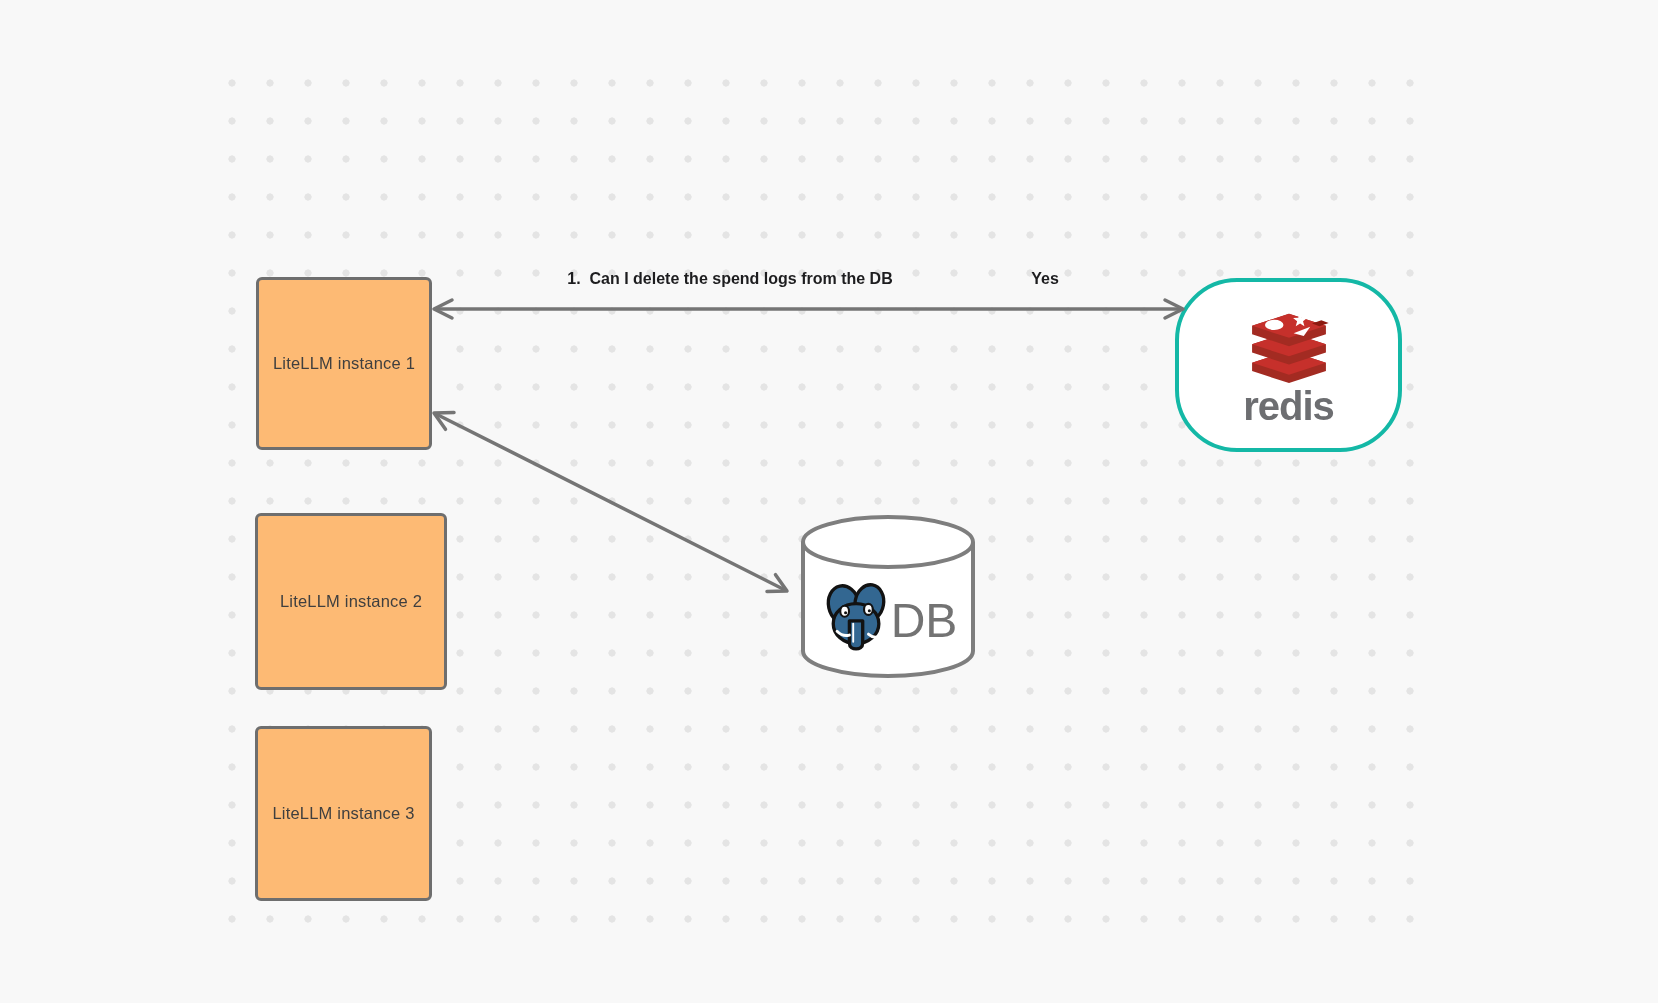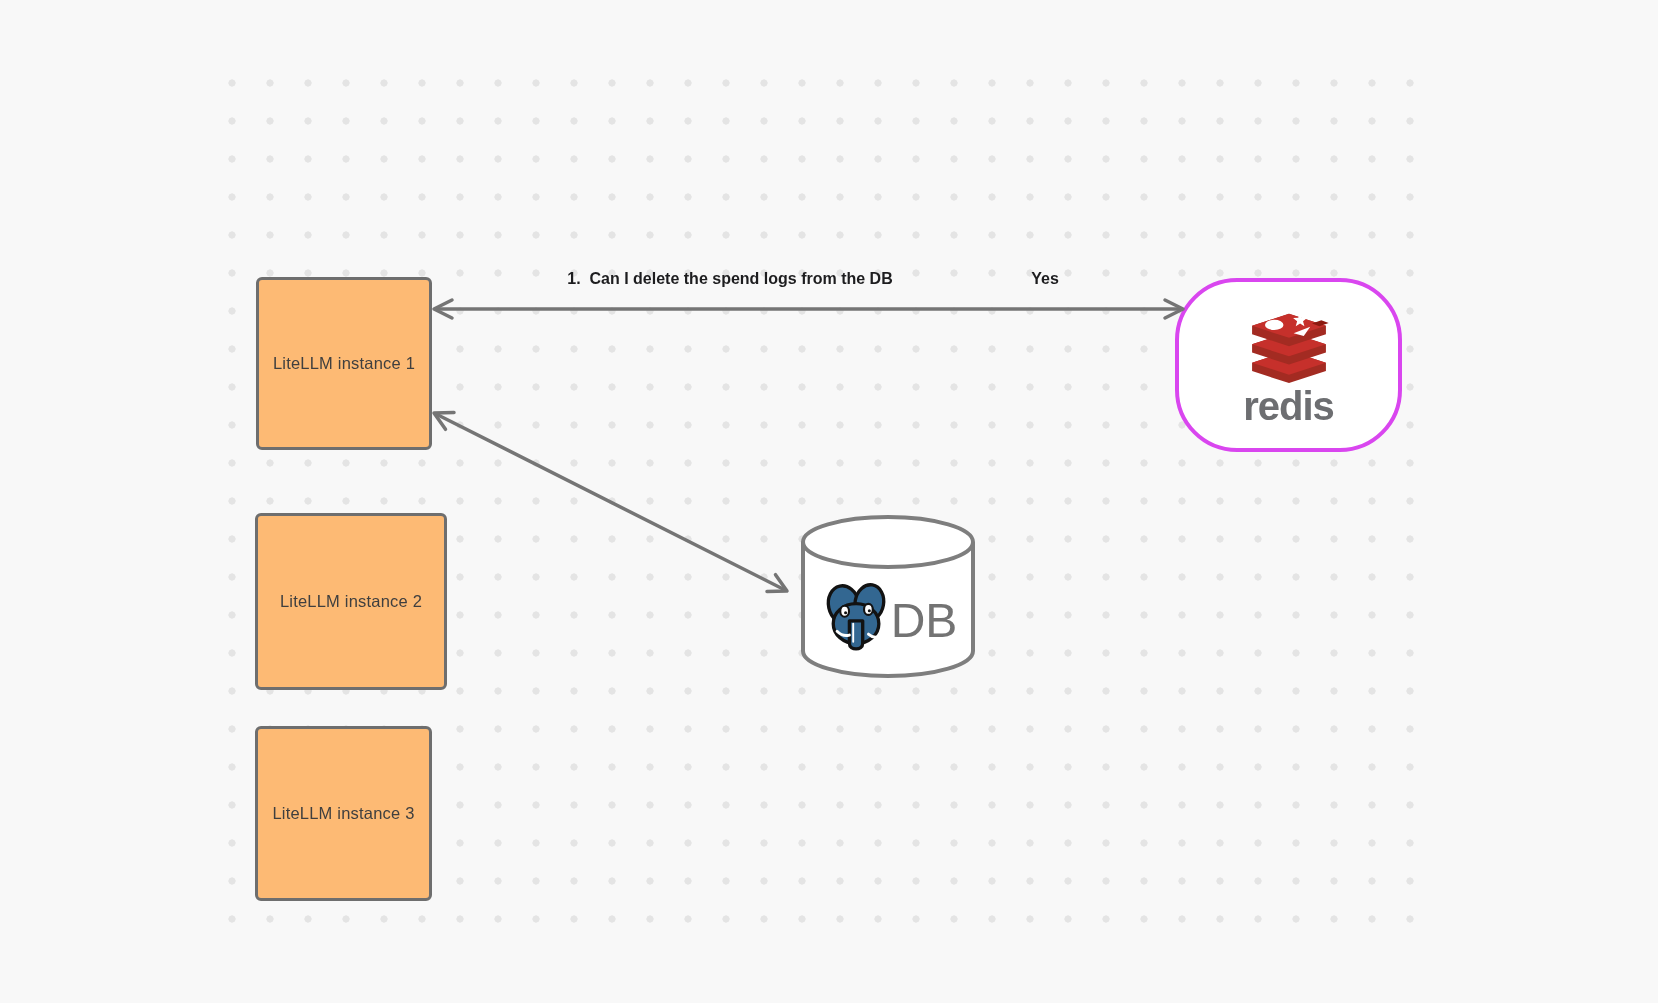--- a/index.html
+++ b/index.html
@@ -14,21 +14,21 @@
     background-size:38px 38px;background-position:0 0;
   }
   .node{
     position:absolute;background:#fdba74;border:3.5px solid #6e6e6e;
     border-radius:6px;display:flex;align-items:center;justify-content:center;
     box-sizing:border-box;
   }
   .node-label{font-size:16.5px;color:#3f3f3f;letter-spacing:.2px;}
   .redis-node{
     position:absolute;left:1175px;top:278px;width:227px;height:174px;
-    background:#ffffff;border:4px solid #d946ef;border-radius:62px;
+    background:#ffffff;border:4px solid #14b8a6;border-radius:62px;
     box-sizing:border-box;display:flex;flex-direction:column;
     align-items:center;justify-content:center;padding-top:8px;
   }
   .redis-wordmark{
     font-size:40px;font-weight:700;color:#6d6e71;letter-spacing:-1px;
     line-height:1;margin-top:2px;
   }
   .edge-label{
     position:absolute;font-size:16px;font-weight:700;color:#1d1d1f;
     text-align:center;white-space:pre;line-height:26px;

